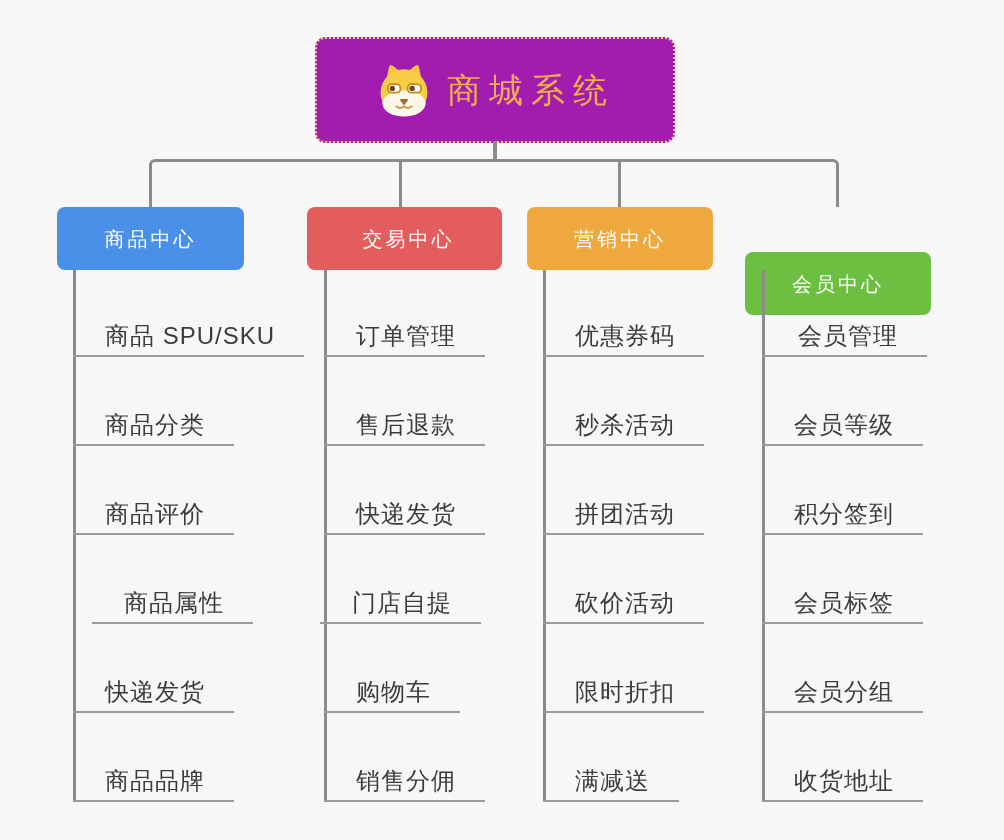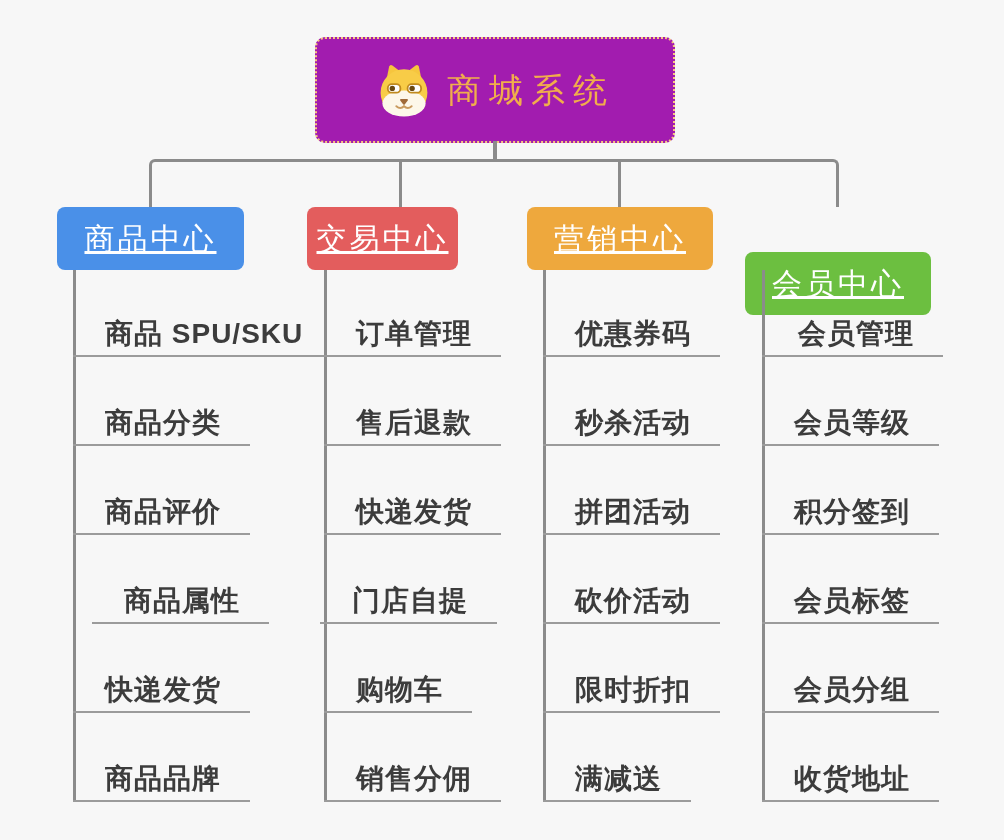--- a/index.html
+++ b/index.html
@@ -36,39 +36,39 @@
     border-radius:6px 6px 0 0;
   }
   .bus-drop {
     position:absolute; top:159px; width:3px; height:48px;
     background:var(--connector,#8b8b8b);
   }
 
   
   .branch-node {
     position:absolute; top:207px; height:63px; border-radius:8px;
-    color:#ffffff; font-size:30px; letter-spacing:3px; line-height:1;
+    color:#ffffff; font-size:20px; letter-spacing:3px; line-height:1;
     display:flex; align-items:center; justify-content:center;
-    white-space:nowrap; cursor:default;text-decoration:underline;
+    white-space:nowrap; cursor:default;
   }
 
   
   .col-line {
     position:absolute; top:270px; width:3px; height:530px;
     background:var(--connector,#8b8b8b);
   }
 
   
   .leaf {
     position:absolute; box-sizing:border-box; height:44px;
     display:flex; align-items:flex-end;
     padding:0 29px 7px 32px;
     border-bottom:2px solid var(--underline,#9b9b9b);
-    font-size:28px; letter-spacing:1px; color:var(--item-text,#3c3c3c);
-    white-space:nowrap; line-height:1;font-weight:bold;
+    font-size:24px; letter-spacing:1px; color:var(--item-text,#3c3c3c);
+    white-space:nowrap; line-height:1;
   }
 </style>
 </head>
 <body>
 
 <div id="canvas" style="--bg: #f7f7f7; --connector: #8b8b8b; --underline: #9b9b9b; --root-border: #f7c97d; --root-text: #f1ad4b; --item-text: #3c3c3c;">
 
   <div class="root-node">
     <span style="display:flex;">
       <svg width="58" height="54" viewBox="0 0 64 60" aria-hidden="true">
@@ -93,21 +93,21 @@
   <div class="bus-drop" style="left:618px;"></div>
 
 <div class="branch-node" style="left: 57px; width: 187px; background: rgb(74, 144, 232);">商品中心</div>
     <div class="col-line" style="left: 73px;"></div>
     <div class="leaf" style="left: 73px; top: 313px;">商品 SPU/SKU</div>
     <div class="leaf" style="left: 73px; top: 402px;">商品分类</div>
     <div class="leaf" style="left: 73px; top: 491px;">商品评价</div>
     <div class="leaf" style="left: 73px; top: 580px; margin-left: 19px;">商品属性</div>
     <div class="leaf" style="left: 73px; top: 669px;">快递发货</div>
     <div class="leaf" style="left: 73px; top: 758px;">商品品牌</div>
-    <div class="branch-node" style="left: 307px; width: 151px; background: rgb(227, 93, 93);">交易中心</div>
+    <div class="branch-node" style="left: 307px; width: 187px; background: rgb(227, 93, 93); padding-left: 8px;">交易中心</div>
     <div class="col-line" style="left: 324px;"></div>
     <div class="leaf" style="left: 324px; top: 313px;">订单管理</div>
     <div class="leaf" style="left: 324px; top: 402px;">售后退款</div>
     <div class="leaf" style="left: 324px; top: 491px;">快递发货</div>
     <div class="leaf" style="left: 320px; top: 580px;">门店自提</div>
     <div class="leaf" style="left: 324px; top: 669px;">购物车</div>
     <div class="leaf" style="left: 324px; top: 758px;">销售分佣</div>
     <div class="branch-node" style="left: 527px; width: 186px; background: rgb(238, 168, 61);">营销中心</div>
     <div class="col-line" style="left: 543px;"></div>
     <div class="leaf" style="left: 543px; top: 313px;">优惠券码</div>

